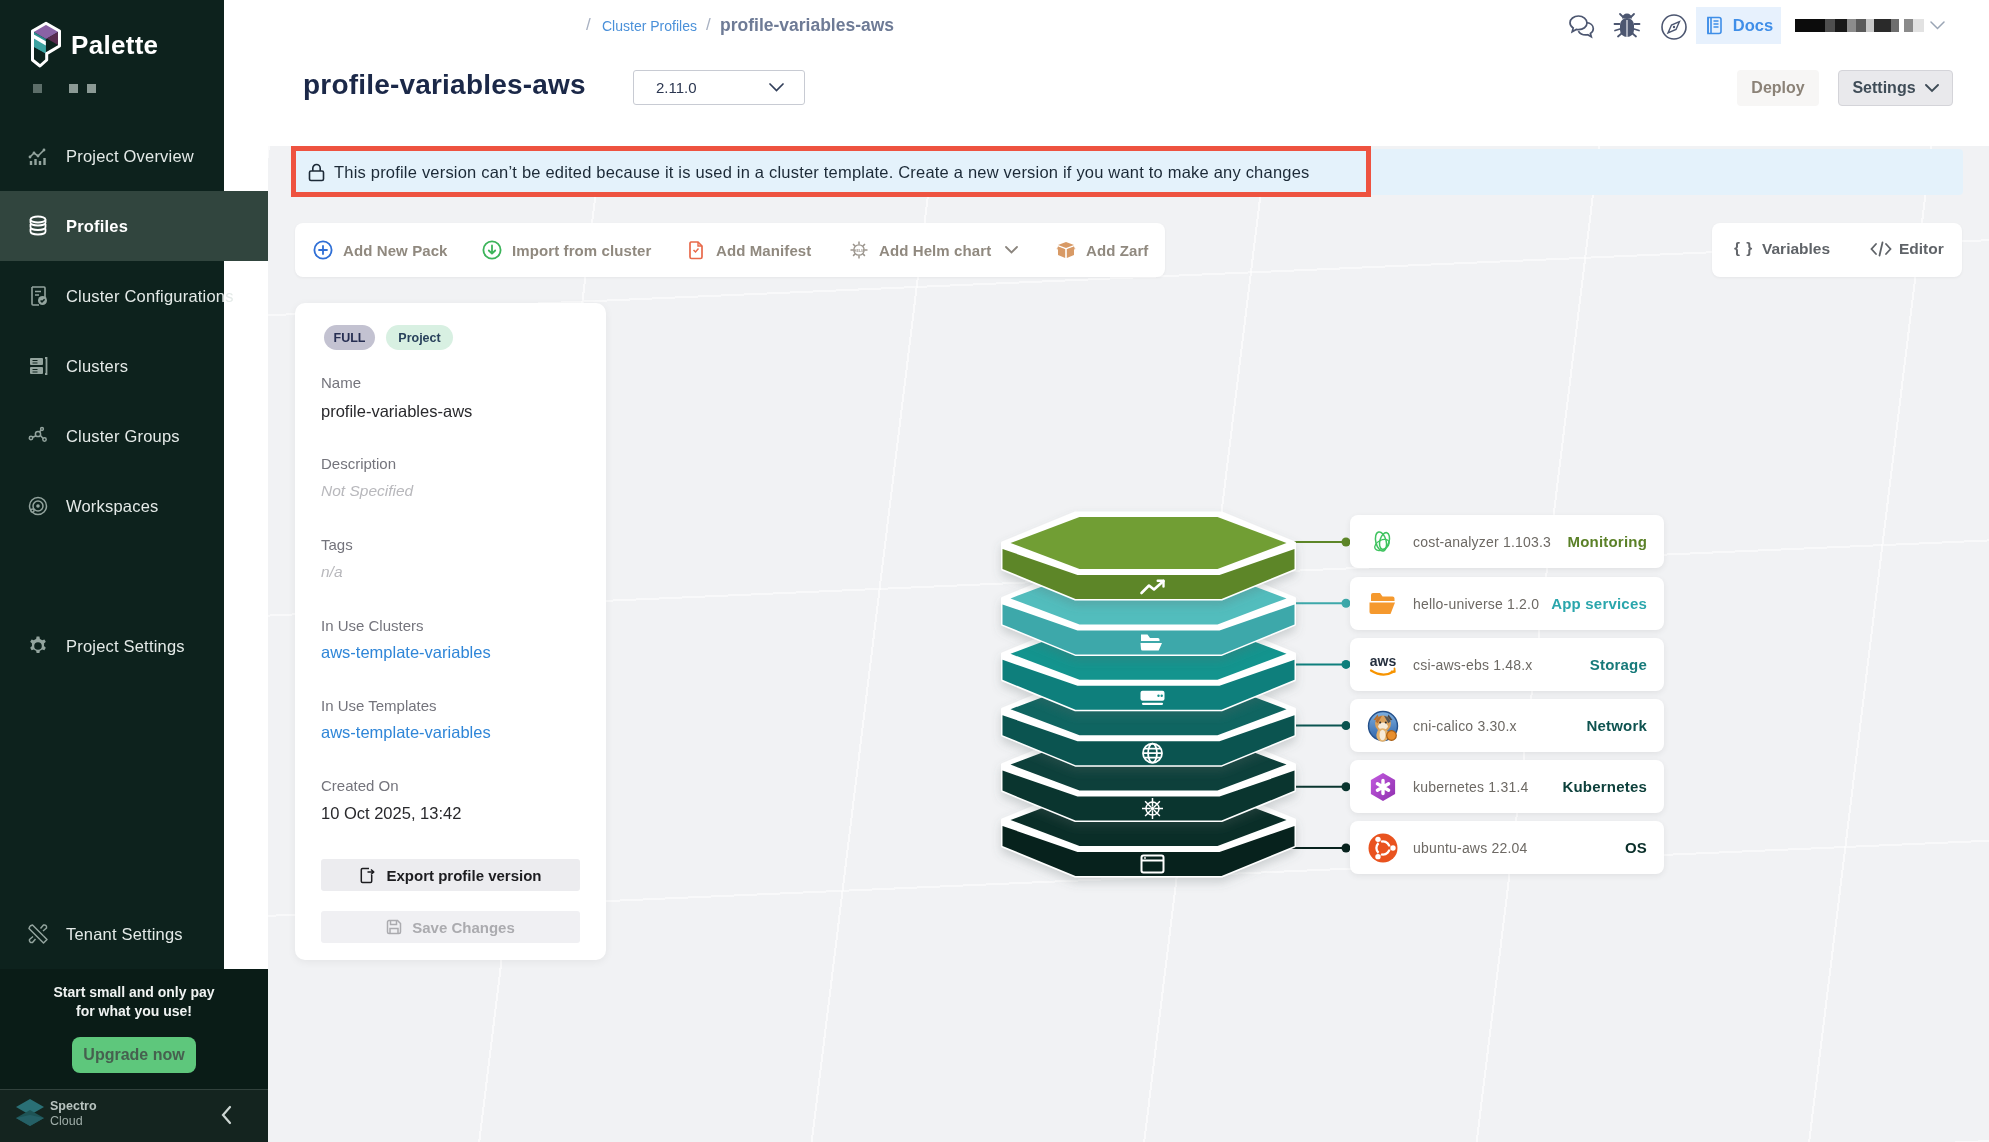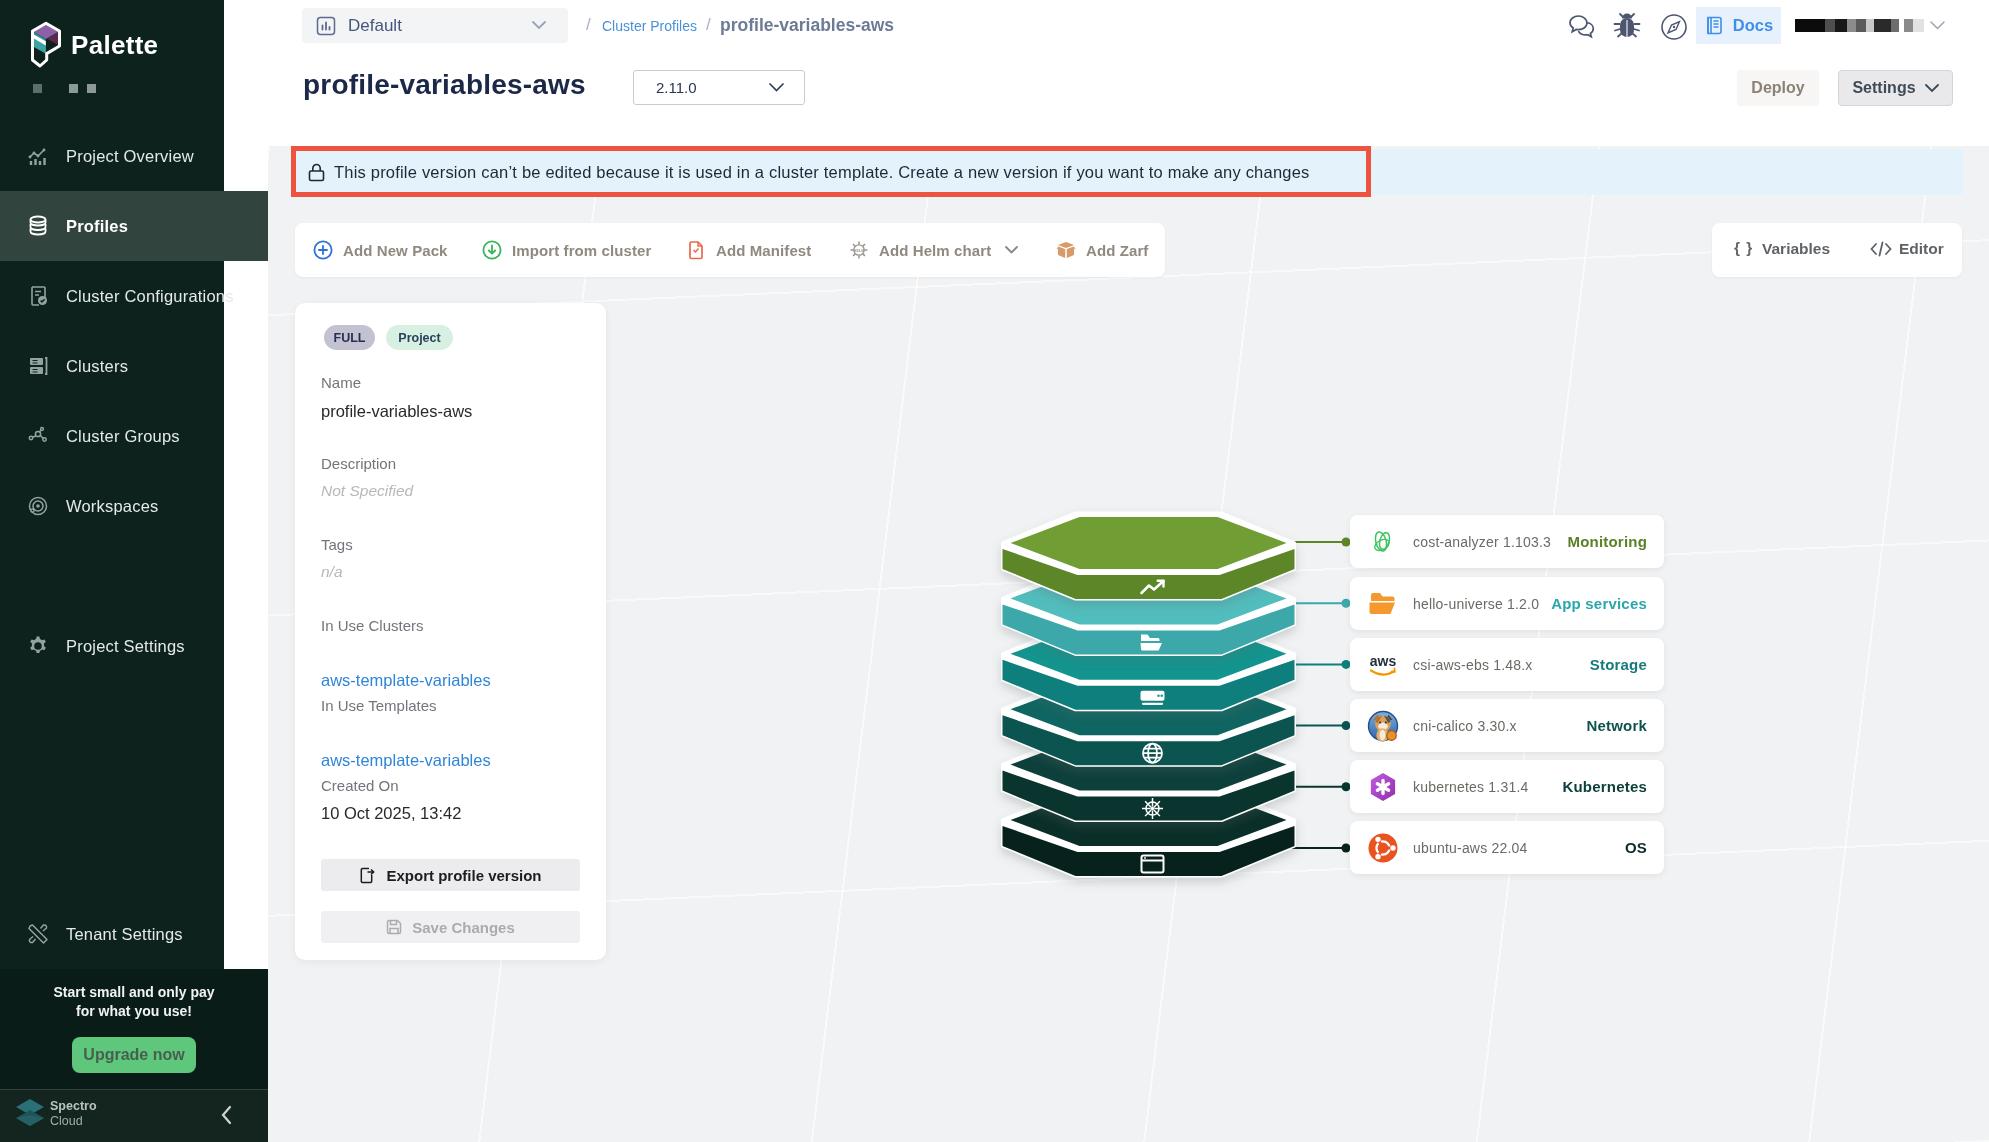--- a/index.html
+++ b/index.html
@@ -31,21 +31,21 @@
   #redbox { position:absolute; left:23px; top:0px; width:1080px; height:51px; border:5px solid #ee5340; z-index:5; }
   .toolcard { position:absolute; top:77px; height:54px; background:#fff; border-radius:8px; box-shadow:0 1px 3px rgba(0,0,0,.05); display:flex; align-items:center; }
   .tbtn { display:flex; align-items:center; color:#90897f; font-size:15px; font-weight:700; letter-spacing:.1px; }
   .tbtn .ticon { width:20px; height:20px; margin-right:10px; }
   
   #infocard { position:absolute; left:27px; top:157px; width:311px; height:657px; background:#fff; border-radius:10px; box-shadow:0 2px 8px rgba(0,0,0,.06); z-index:4; }
   .badge { position:absolute; top:22px; height:25px; border-radius:13px; font-size:12.5px; font-weight:700; display:flex; align-items:center; justify-content:center; }
   .flabel { position:absolute; left:26px; font-size:15px; color:#74747c; }
   .fvalue { position:absolute; left:26px; font-size:16.5px; color:#29292c; }
   .fital  { position:absolute; left:26px; font-size:15.5px; color:#b8b8bc; font-style:italic; }
-  .flink  { position:absolute; left:26px; font-size:16.5px; color:#2f86d8;margin-top:28px; }
+  .flink  { position:absolute; left:26px; font-size:16.5px; color:#2f86d8; }
   .cardbtn { position:absolute; left:26px; width:259px; height:32px; border-radius:3px; display:flex; align-items:center; justify-content:center; font-size:15px; font-weight:700; }
   
   .pack { position:absolute; left:1082px; width:314px; height:53px; background:#fff; border-radius:8px; box-shadow:0 2px 6px rgba(0,0,0,.07); display:flex; align-items:center; z-index:4; }
   .pack .picon { width:32px; height:32px; margin-left:17px; flex:none; display:flex; align-items:center; justify-content:center;}
   .pack .pname { margin-left:14px; font-size:14px; color:#6d6964; letter-spacing:.2px; }
   .pack .pcat { position:absolute; right:17px; font-size:15px; font-weight:700; letter-spacing:.2px; }
 </style>
 </head>
 <body>
 
@@ -150,30 +150,20 @@
     </svg>
     <div class="abs" style="left:50px;top:9px;color:#b9c4c0;font-size:12.5px;font-weight:700">Spectro</div>
     <div class="abs" style="left:50px;top:24px;color:#9fada8;font-size:12.5px">Cloud</div>
     <svg class="abs" style="left:220px;top:15px" width="12" height="20" viewBox="0 0 12 20">
         <path d="M10 2 L3 10 L10 18" fill="none" stroke="#cdd6d3" stroke-width="2.2" stroke-linecap="round"></path>
       </svg>
   </div>
 </div>
 
 <div id="header">
-  <div id="projsel">
-    <svg style="margin-left:14px" width="20" height="20" viewBox="0 0 20 20" fill="none" stroke="#5a6a90" stroke-width="1.5">
-      <rect x="1.5" y="1.5" width="17" height="17" rx="3"></rect>
-      <path d="M6.5 13.5 v-4 M10 13.5 v-7 M13.5 13.5 v-2.5" stroke-width="1.8" stroke-linecap="round"></path>
-    </svg>
-    <span style="margin-left:12px">Default</span>
-    <svg style="position:absolute;right:22px" width="14" height="9" viewBox="0 0 14 9">
-        <path d="M1 1 l6 6 l6 -6" fill="none" stroke="#98a3b8" stroke-width="1.8" stroke-linecap="round"></path>
-      </svg>
-  </div>
   <div class="crumb" style="left:318px;color:#a8b1c2;font-size:17px">/</div>
   <div class="crumb" style="left:334px;color:#4a90d9;font-size:14px;top:18px">Cluster Profiles</div>
   <div class="crumb" style="left:438px;color:#a8b1c2;font-size:17px">/</div>
   <div class="crumb" style="left:452px;color:#6e7b96;font-size:17.5px;font-weight:700;top:15px">profile-variables-aws</div>
 
   <svg class="abs" style="left:1300px;top:14px" width="28" height="26" viewBox="0 0 28 26" fill="none" stroke="#4c5670" stroke-width="1.7">
     <path d="M10.5 2 c-4.7,0 -8.5,3 -8.5,6.7 c0,2.1 1.2,4 3.2,5.2 l-1 3.8 l4 -2.3 c.7,.2 1.5,.3 2.3,.3 c4.7,0 8.5,-3 8.5,-6.7 S15.2,2 10.5,2 Z"></path>
     <path d="M18.7 8.5 c3.8,.6 6.6,3.2 6.6,6.2 c0,1.9 -1.1,3.6 -2.9,4.7 l.9,3.4 l-3.6 -2.1 c-.6,.15 -1.3,.25 -2,.25 c-3.2,0 -6,-1.6 -7.3,-3.9"></path>
   </svg>
   <svg class="abs" style="left:1345px;top:12px" width="28" height="28" viewBox="0 0 28 28" fill="#4c5670">

